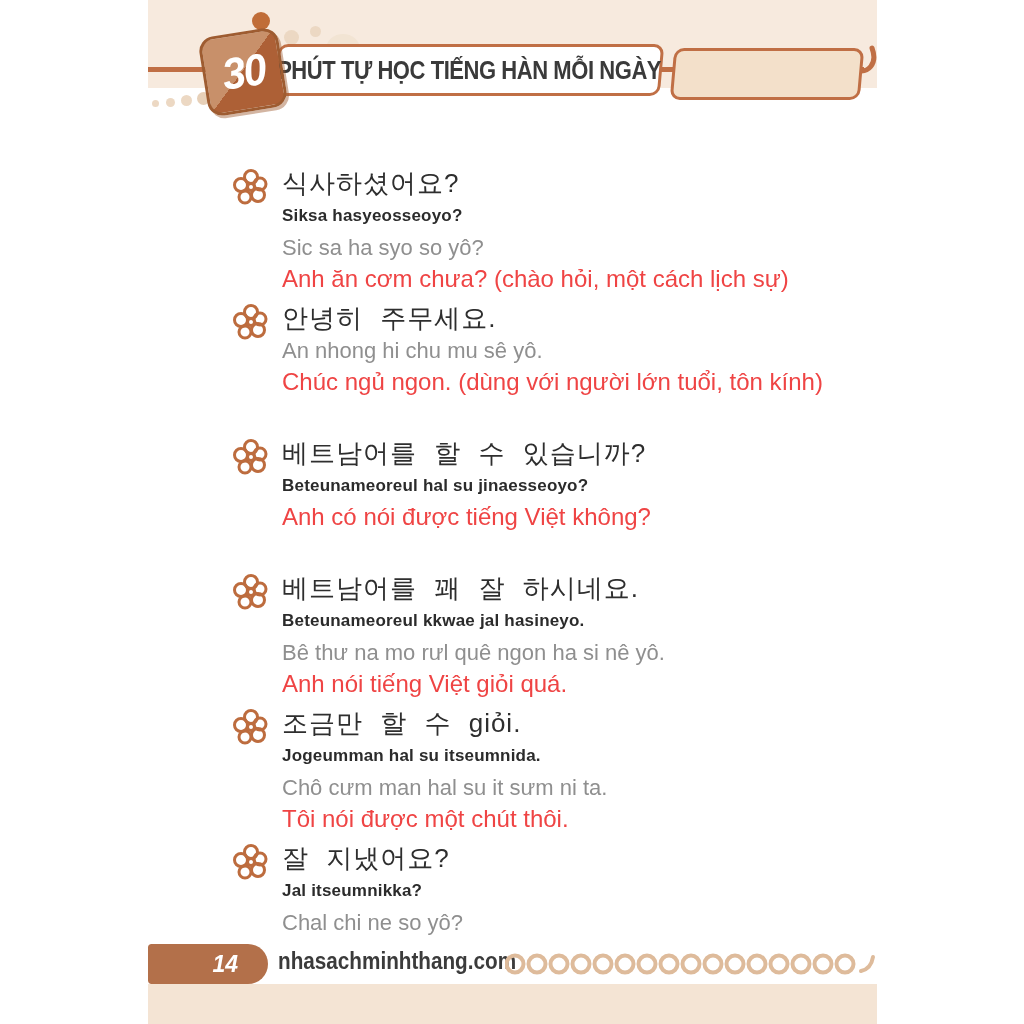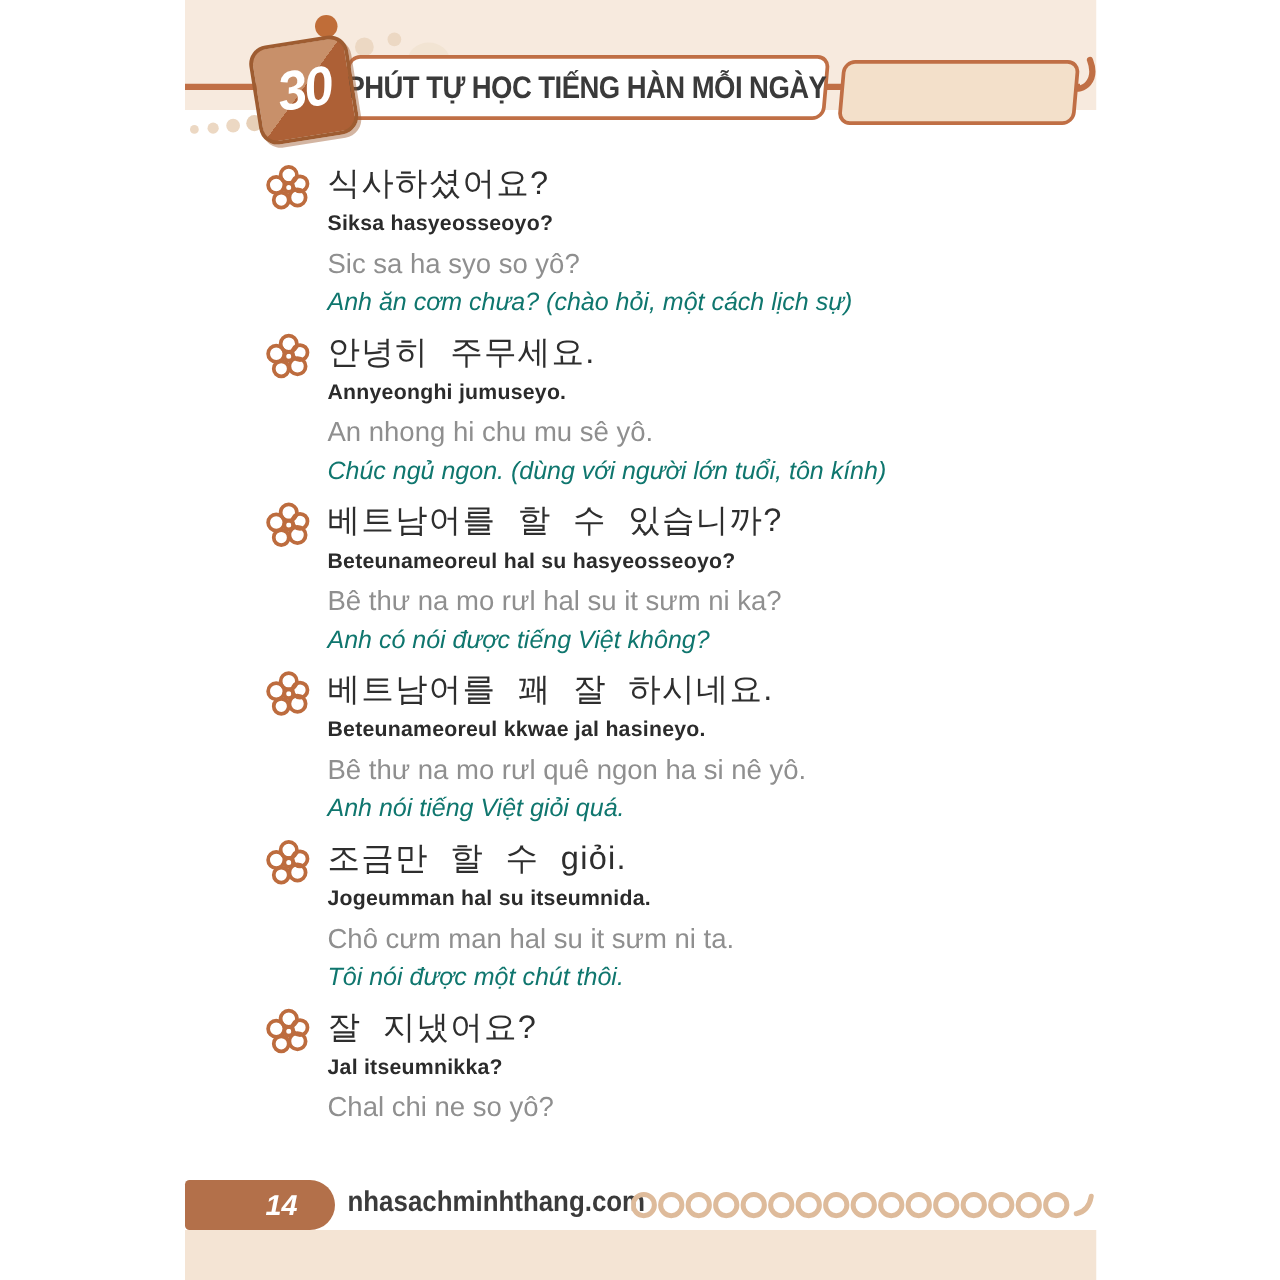--- a/index.html
+++ b/index.html
@@ -23,27 +23,27 @@
   .title-pill{position:absolute;left:276px;top:44px;width:380px;height:46px;
               background:#ffffff;border:3px solid #c06f45;border-radius:10px;
               transform:skewX(-5deg);display:flex;align-items:center;justify-content:center;}
   .title-pill span{transform:skewX(5deg) scaleX(.88);font-weight:bold;font-size:25px;
                    color:#3a3a3a;letter-spacing:-.5px;white-space:nowrap;}
   .side-pill{position:absolute;left:672px;top:48px;width:184px;height:46px;
              background:#f3e0ca;border:3px solid #c06f45;border-radius:10px;
              transform:skewX(-5deg);}
 
   
-  .entry{position:absolute;left:212px;width:660px;}
+  .entry{position:absolute;left:232px;width:660px;margin-top:37px;}
   .entry .bullet{position:absolute;left:0;top:1px;}
   .entry .txt{margin-left:50px;}
   .k{font-size:26px;line-height:34px;color:#2e2e2e;word-spacing:9px;letter-spacing:1px;}
   .r{font-size:17px;line-height:32px;color:#2b2b2b;font-weight:600;letter-spacing:.2px;}
   .p{font-size:22px;line-height:32px;color:#8f8f8f;}
-  .v{font-size:20px;line-height:30px;color:#0f766e;font-style:italic;}
+  .v{font-size:24px;line-height:30px;color:#ef4444;}
 
   
   .page-badge{position:absolute;left:148px;top:944px;width:120px;height:40px;
               background:#b3704a;border-radius:4px 22px 22px 4px;
               display:flex;align-items:center;justify-content:flex-end;}
   .page-badge span{color:#ffffff;font-weight:bold;font-style:italic;font-size:23px;
                    padding-right:30px;}
   .site{position:absolute;left:278px;top:948px;font-weight:bold;font-size:23px;
         color:#3b3b3b;transform:scaleX(.9);transform-origin:left center;white-space:nowrap;}
   .chain{position:absolute;left:505px;top:951px;}
@@ -101,40 +101,38 @@
       <svg width="38" height="40" viewBox="0 0 38 40" fill="none" stroke="#bd6c3e" stroke-width="3">
         <circle cx="19" cy="10" r="6.5"></circle>
           <circle cx="28" cy="17" r="6"></circle>
           <circle cx="26" cy="28" r="6.5"></circle>
         <circle cx="13" cy="30" r="6"></circle>
           <circle cx="9" cy="18" r="6.5"></circle>
           <circle cx="19" cy="20" r="3.5"></circle>
       </svg></span>
     <div class="txt">
       <div class="k">안녕히 주무세요.</div>
-      <div class="r">Annyeonghi jumuseyo.</div>
       <div class="p">An nhong hi chu mu sê yô.</div>
       <div class="v">Chúc ngủ ngon. (dùng với người lớn tuổi, tôn kính)</div>
     </div>
   </div>
 
   <div class="entry" style="top:399px">
     <span class="bullet">
       <svg width="38" height="40" viewBox="0 0 38 40" fill="none" stroke="#bd6c3e" stroke-width="3">
         <circle cx="19" cy="10" r="6.5"></circle>
           <circle cx="28" cy="17" r="6"></circle>
           <circle cx="26" cy="28" r="6.5"></circle>
         <circle cx="13" cy="30" r="6"></circle>
           <circle cx="9" cy="18" r="6.5"></circle>
           <circle cx="19" cy="20" r="3.5"></circle>
       </svg></span>
     <div class="txt">
       <div class="k">베트남어를 할 수 있습니까?</div>
-      <div class="r">Beteunameoreul hal su hasyeosseoyo?</div>
-      <div class="p">Bê thư na mo rưl hal su it sưm ni ka?</div>
+      <div class="r">Beteunameoreul hal su jinaesseoyo?</div>
       <div class="v">Anh có nói được tiếng Việt không?</div>
     </div>
   </div>
 
   <div class="entry" style="top:534px">
     <span class="bullet">
       <svg width="38" height="40" viewBox="0 0 38 40" fill="none" stroke="#bd6c3e" stroke-width="3">
         <circle cx="19" cy="10" r="6.5"></circle>
           <circle cx="28" cy="17" r="6"></circle>
           <circle cx="26" cy="28" r="6.5"></circle>

